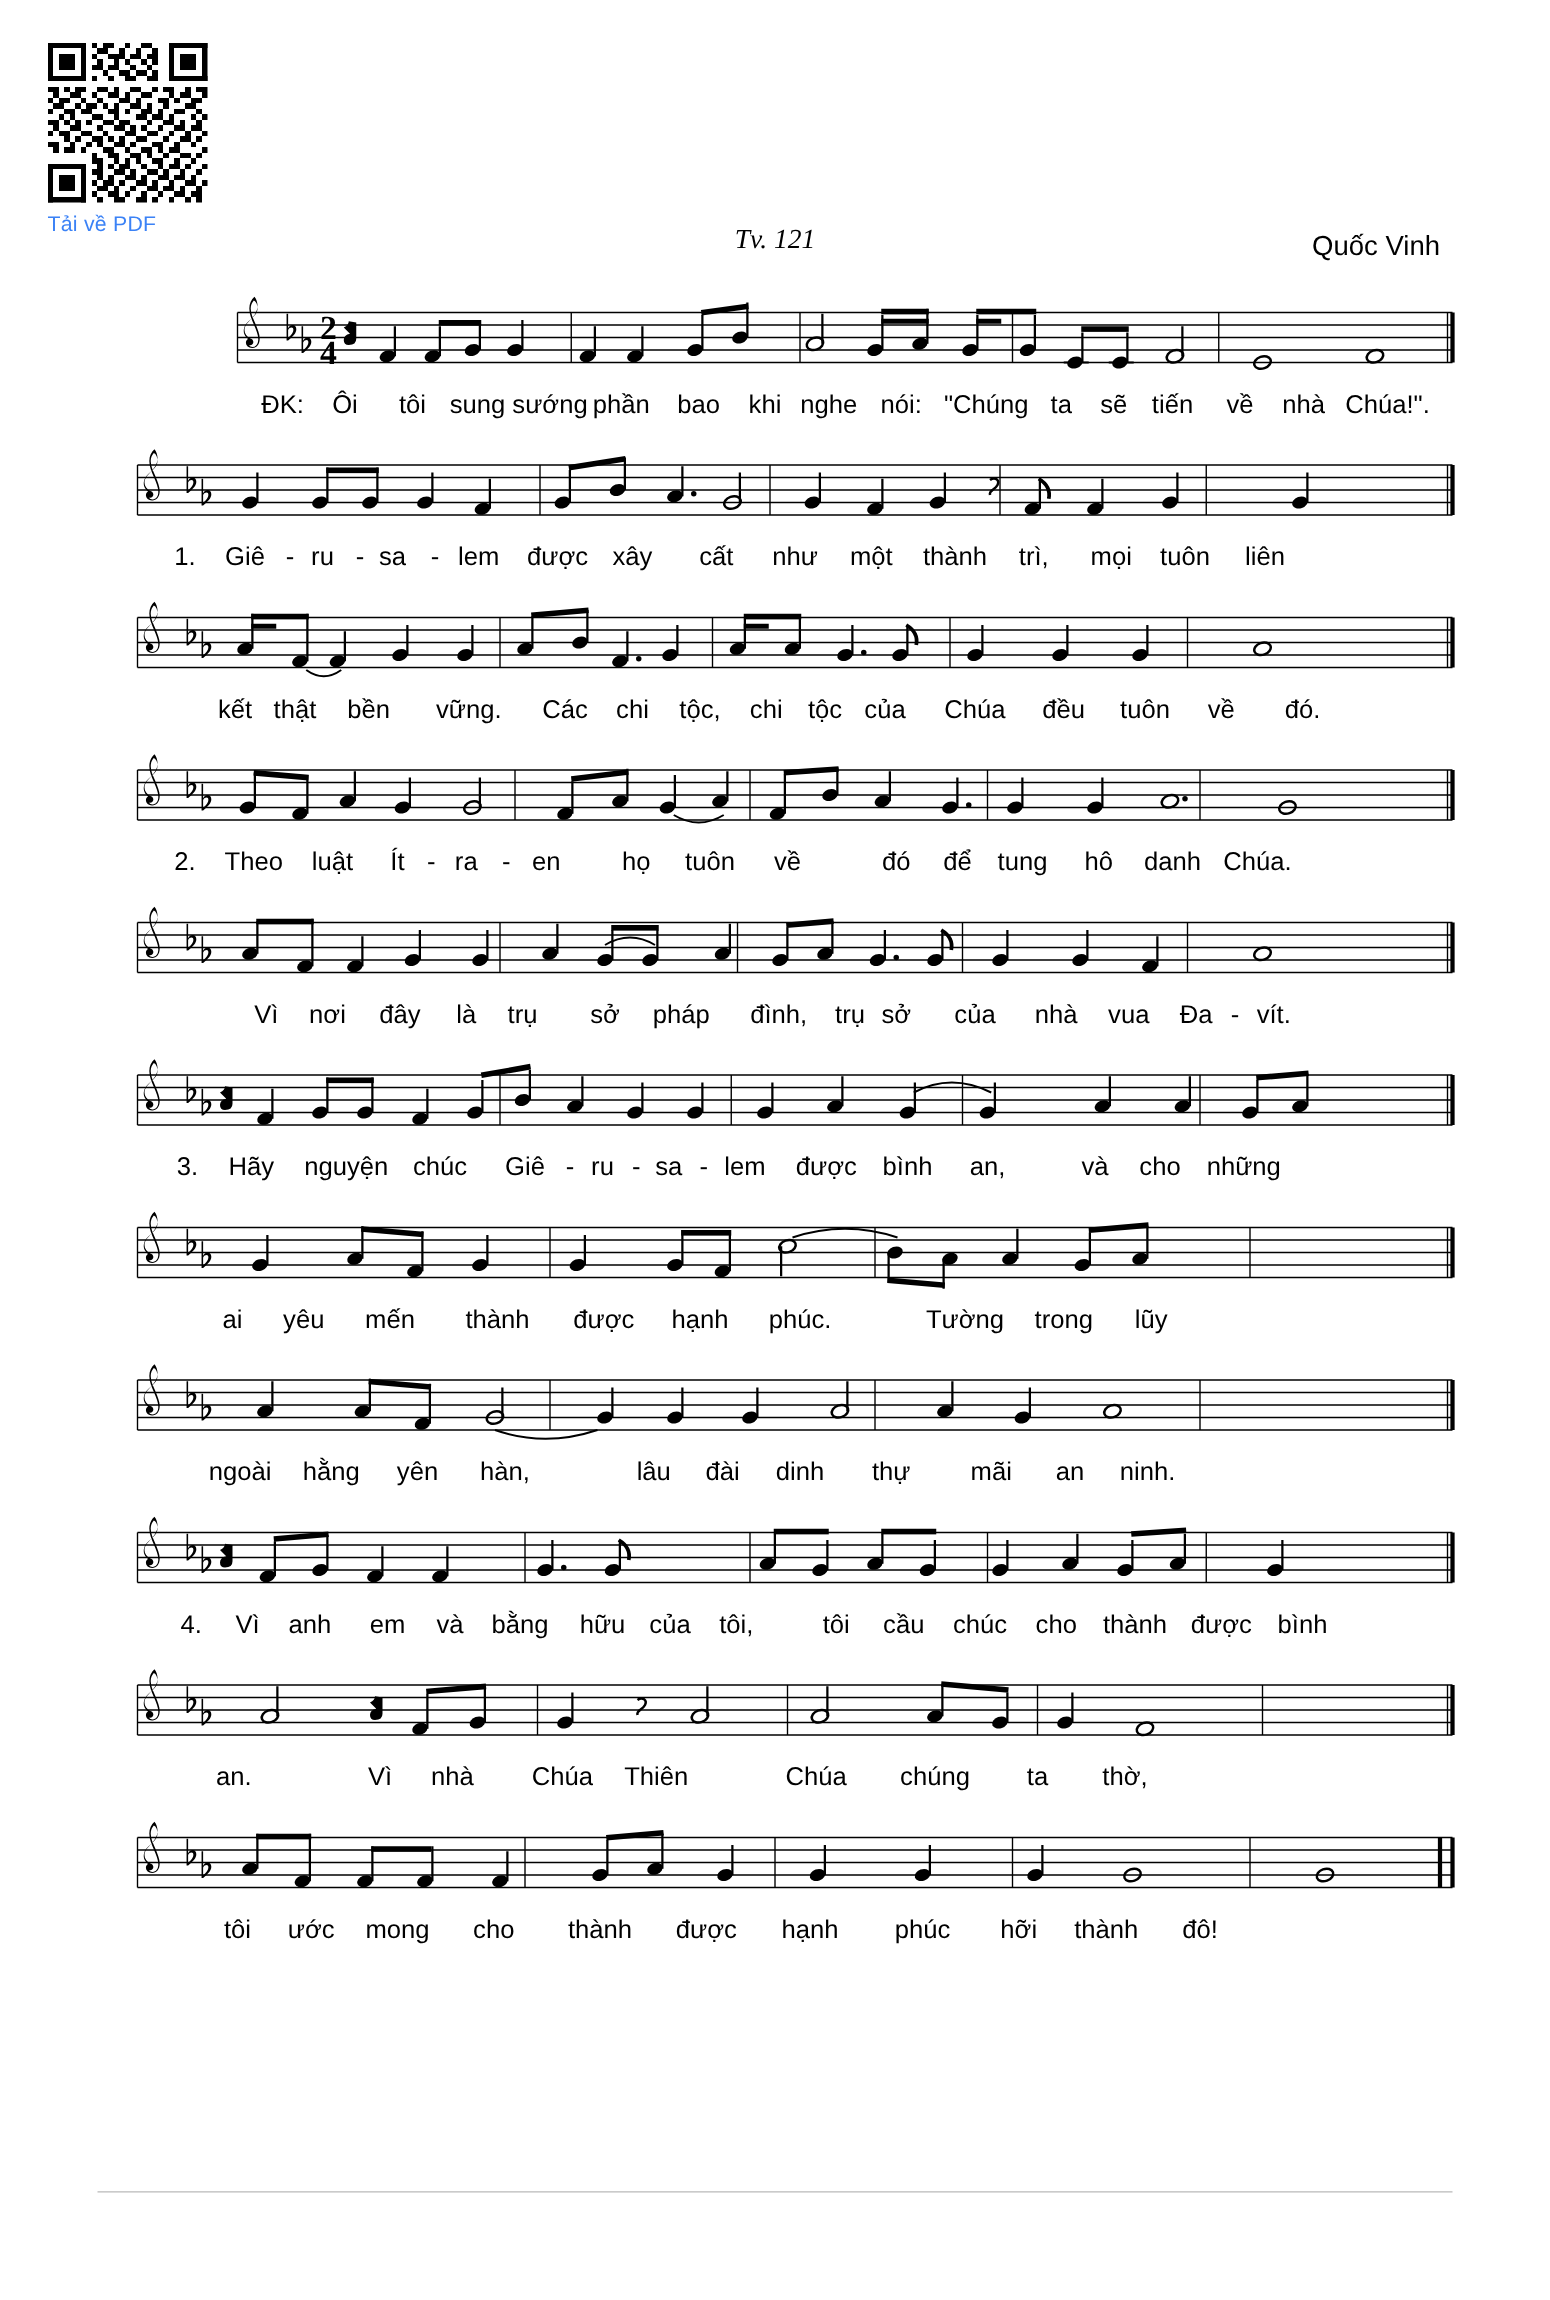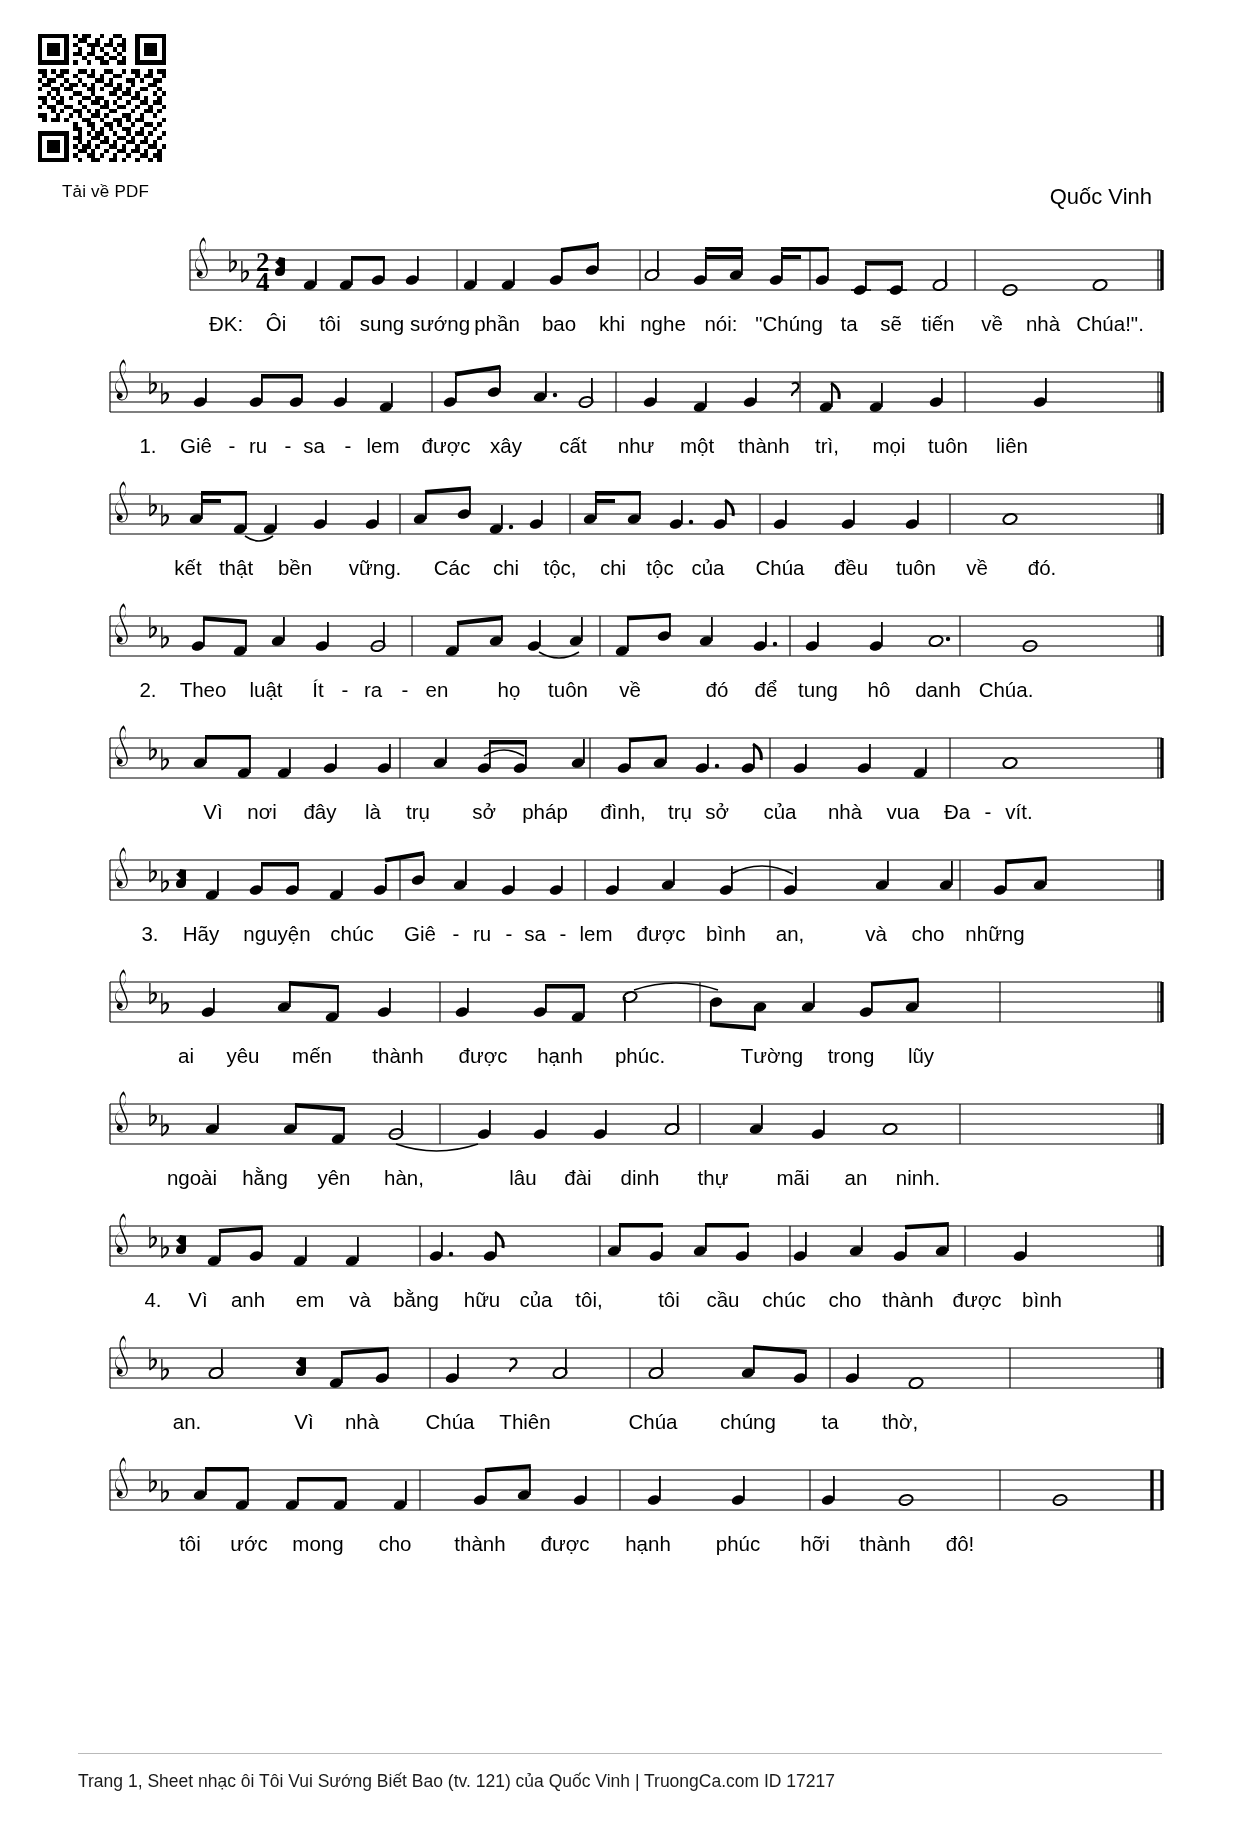--- a/index.html
+++ b/index.html
@@ -30,24 +30,23 @@
     top: 34px;
     width: 135px;
   }
   .qr {
     width: 128px;
     height: 128px;
     display: block;
   }
   .qr-caption {
     font-size: 17px;
-    margin-top: 20px;
-    color: #000000;
+    margin-top: 8px;
+    color: #3b82f6;
     letter-spacing: 0.2px;
-    text-align: center;
   }
   .title {
     position: absolute;
     left: 0;
     right: 0;
     top: 58px;
     text-align: center;
     font-size: 47px;
     font-weight: bold;
     letter-spacing: 0.5px;
@@ -349,20 +348,21 @@
           <rect x="16" y="28" width="2" height="1"></rect>
           <rect x="19" y="28" width="1" height="1"></rect>
           <rect x="22" y="28" width="1" height="1"></rect>
           <rect x="25" y="28" width="1" height="1"></rect>
           <rect x="27" y="28" width="1" height="1"></rect>
       </g>
     </svg>
     <div class="qr-caption">Tải về PDF</div>
   </div>
 
+  <div class="subtitle">Tv. 121</div>
   <div class="composer">Quốc Vinh</div>
 
   <div class="systems">
 
     <svg width="0" height="0" style="position:absolute" aria-hidden="true">
       <defs>
         <g id="gclef">
           <path d="M 10.5 62 C 3 58 0.5 52 2 46 C 3.4 40.4 8.4 36.6 13.2 32.2 C 16.6 29 19.4 25.2 19.4 20.2 C 19.4 15.6 17.6 11.4 14.6 10.2 C 12.2 12.8 10.6 16.4 10.6 20.6 C 10.6 27.6 13.6 33 16.4 39.6 C 19.6 47.2 22.2 53.4 22.2 59.4 C 22.2 67 18.2 71.6 12.4 71.6 C 7.8 71.6 4.4 68.6 4.4 64.6 C 4.4 61.4 6.6 59.2 9.4 59.2 C 12 59.2 14 61.2 14 63.8 C 14 66.2 12.2 68 9.8 68 C 9.2 68 8.6 67.9 8.2 67.7 C 9.2 69.4 11 70.2 13 70.2 C 17.4 70.2 20.4 66.6 20.4 60.4 C 20.4 54.8 17.8 48.6 14.8 41.6 C 11.8 34.6 8.8 28.4 8.8 20.8 C 8.8 14.2 11.4 8.8 15.4 5.4 C 17.8 8 19.4 12.4 19.4 17.2 C 19.4 24.4 15.6 29.4 11.4 33.8 C 6.4 39 2.6 43 2.6 48.4 C 2.6 53.2 5.6 57.2 11 59.8 Z" fill="#000"></path>
           <path d="M 13.8 54.6 C 14.6 54.6 15.3 54.8 15.9 55.1 L 13 34 L 14.8 34 L 18 55.9 C 19.8 57.2 21 59.3 21 61.8 C 21 65.6 18.2 68.6 14.6 68.6 L 14.6 67.4 C 17.3 67.4 19.4 65 19.4 61.9 C 19.4 60.1 18.7 58.6 17.6 57.6 L 19.6 72.4 C 20.4 78.4 17.4 82.4 12.6 83.6 L 12.4 82.4 C 15.8 81.2 17.8 78.6 17.2 73.6 L 15.2 58.6 C 14.9 58.5 14.4 58.4 13.9 58.4 C 11.8 58.4 10.1 60.1 10.1 62.2 C 10.1 63.9 11.2 65.3 12.7 65.8 L 12.4 67 C 10.1 66.4 8.4 64.4 8.4 61.9 C 8.4 57.9 10.8 54.6 13.8 54.6 Z" fill="#000" opacity="0"></path>
         </g>
@@ -1609,15 +1609,14 @@
         <span class="lyric-word" style="left:738px">phúc</span>
         <span class="lyric-word" style="left:815px">hỡi</span>
         <span class="lyric-word" style="left:885px">thành</span>
         <span class="lyric-word" style="left:960px">đô!</span>
       </div>
     </div>
 
   </div>
 
   <div class="footer-rule"></div>
-  <div class="footer">Trang 1, Sheet nhạc ôi Tôi Vui Sướng Biết Bao (tv. 121) của Quốc Vinh  |  TruongCa.com ID 17217</div>
 
 </div>
 
 </body></html>

